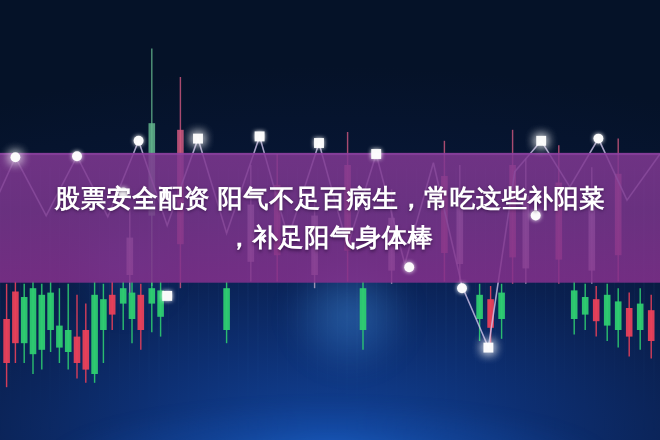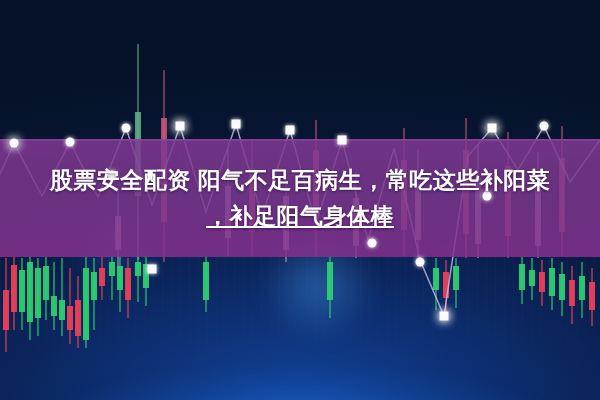--- a/index.html
+++ b/index.html
@@ -67,21 +67,21 @@
     color:#ffffff;
     font-weight:700;
     font-size:23px;
     line-height:36px;
     letter-spacing:.5px;
     text-align:center;
     text-shadow:0 1px 3px rgba(20,0,35,.55);
     pointer-events:none;
   }
   .headline .l1{width:580px;}
-  .headline .l2{width:580px;text-decoration:underline;}
+  .headline .l2{width:580px;}
 </style>
 </head>
 <body>
 
 <div id="stage">
 
   <div class="bg-base"></div>
   <div class="bg-glow"></div>
   <div class="bg-glow3"></div>
   <div class="bg-glow2"></div>

